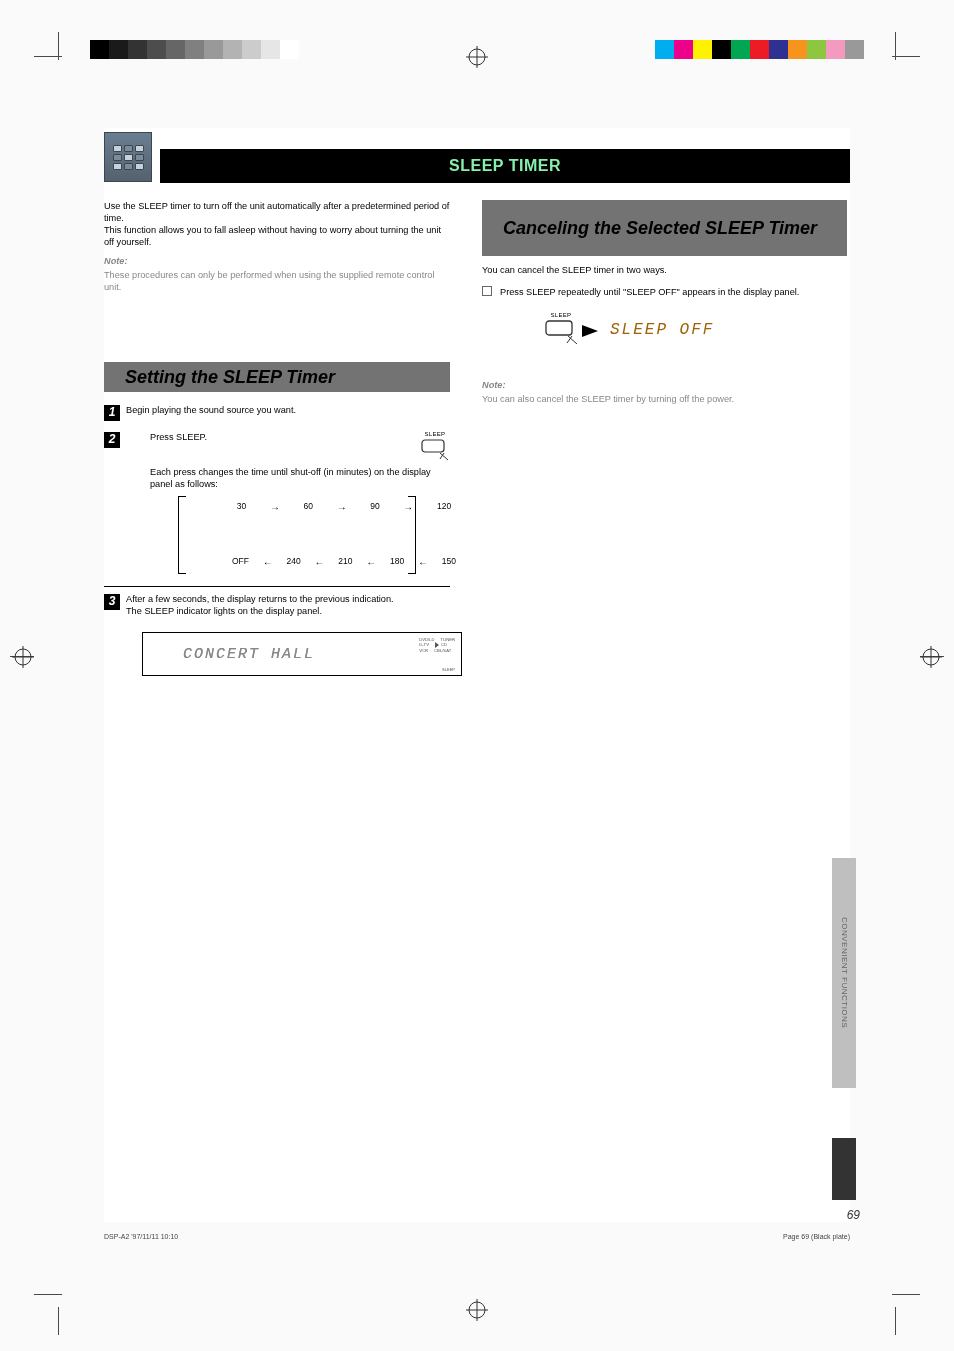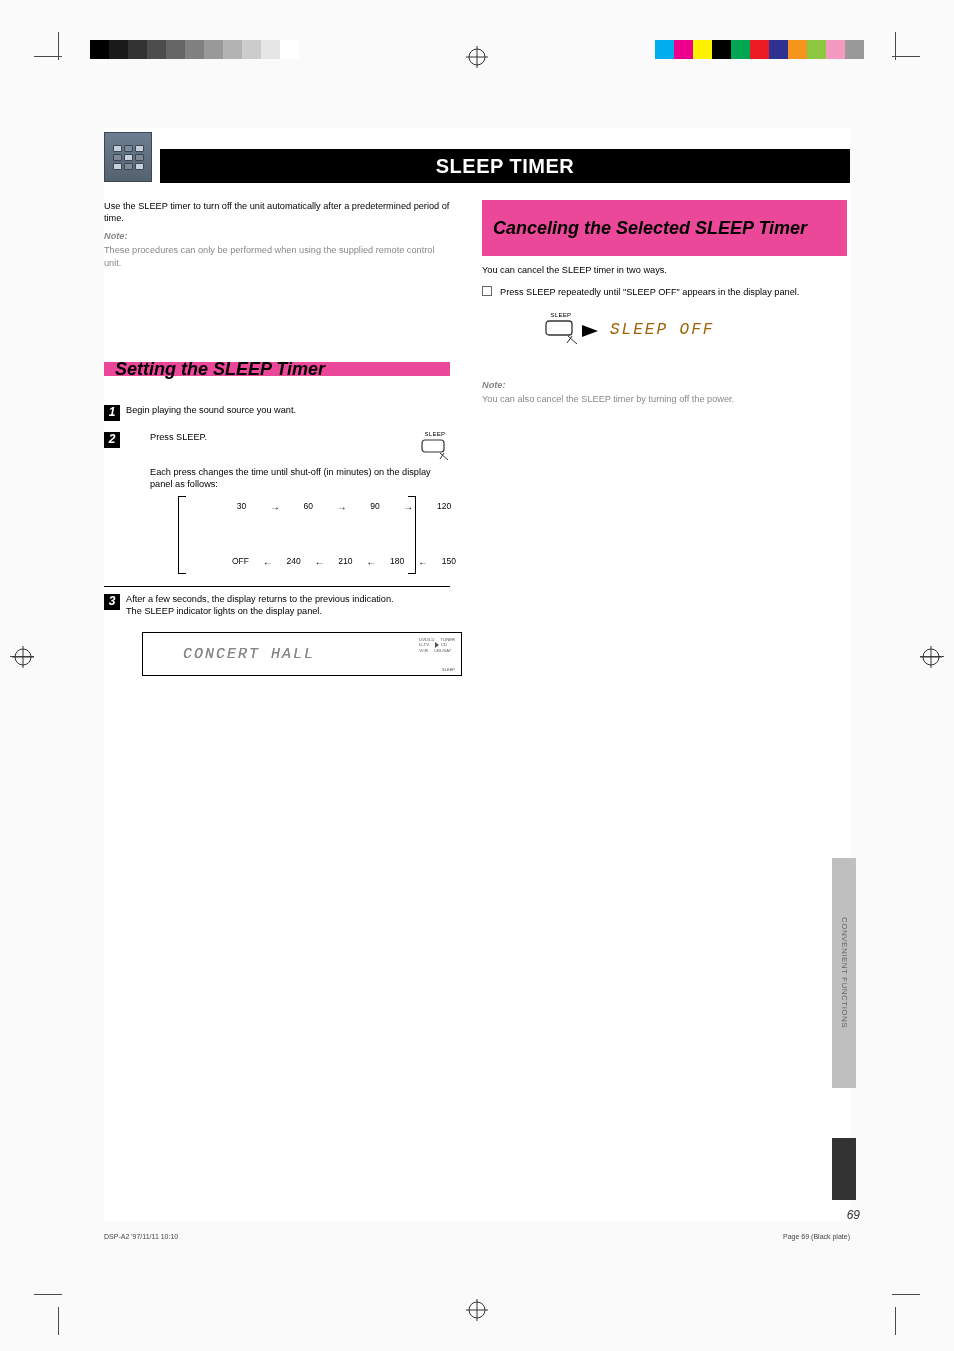--- a/index.html
+++ b/index.html
@@ -38,21 +38,21 @@
   .hdr-icon .k.dark { background:#7d8a97; }
   
   .title-bar {
     position: absolute;
     left: 56px; top: 21px; right: 0;
     height: 34px;
     background: #000;
     display:flex; align-items:center; justify-content:center;
   }
   .title-bar span {
-    color:#ffffff; font-weight:bold; font-size:20px;
+    color:#86efac; font-weight:bold; font-size:16px;
     letter-spacing: 0.5px;
   }
   
   .body-text {
     position:absolute;
     left:0; top:72px;
     width:346px;
     font-size:9.2px;
     line-height:1.32;
   }
@@ -62,26 +62,26 @@
     font-size:9.2px;
   }
   .note-box {
     padding-left: 0; font-size:9.2px;
     line-height:1.32;
   }
   .faded { color:#888; }
   
   .sub-bar {
     position:absolute;
-    background: #ec4899;
+    background: #737373;
     height: 56px;
     display:flex; align-items:center;
-    padding:0 11px;
-  }
-  .sub-bar.small { height: 14px; padding-top:0; }
+    padding:0 21px;
+  }
+  .sub-bar.small { height: 30px; padding-top:0; }
   .sub-bar span {
     font-style: italic; font-weight:bold;
     color:#000; font-size:18px;
     line-height:1.15;
   }
   .sub-bar.small span { font-size:18px; }
   
   .step { display:flex; align-items:flex-start; gap:6px; font-size:9.2px; line-height:1.32; }
   .badge {
     flex: 0 0 auto;
@@ -278,20 +278,21 @@
         <div class="k"></div>
       </div>
   </div>
 
   <div class="title-bar">
     <span>SLEEP TIMER</span>
   </div>
 
   <div class="body-text">
     <p>Use the SLEEP timer to turn off the unit automatically after a predetermined period of time.</p>
+    <p>This function allows you to fall asleep without having to worry about turning the unit off yourself.</p>
     <p class="note-hdr faded">Note:</p>
     <p class="note-box faded">These procedures can only be performed when using the supplied remote control unit.</p>
   </div>
 
   <div class="sub-bar small" style="left:0; top:234px; width:346px;">
     <span>Setting the SLEEP Timer</span>
   </div>
 
   <div class="leftcol">
     <div style="height:36px;"></div>

